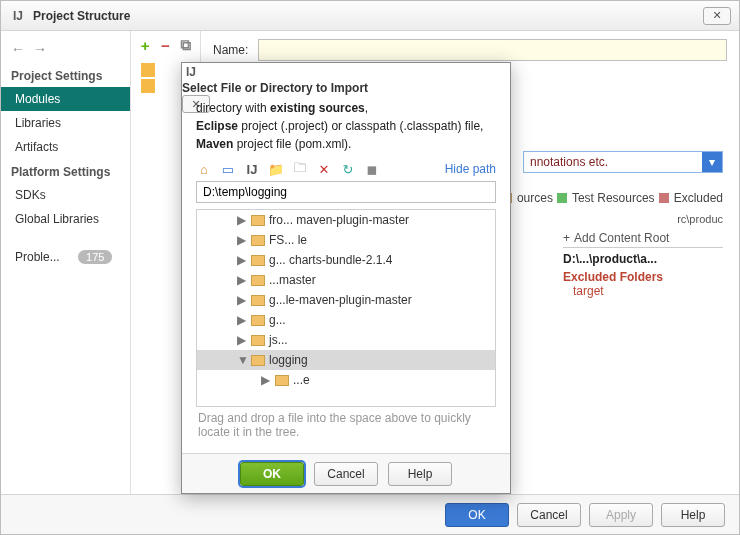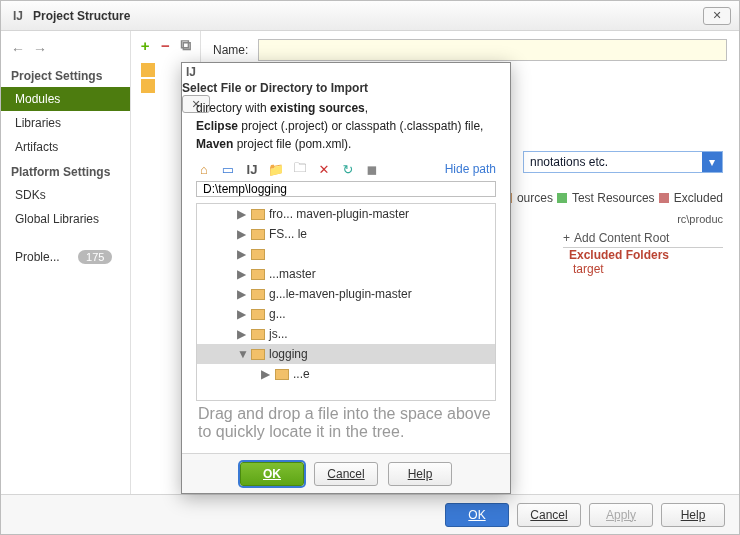--- a/index.html
+++ b/index.html
@@ -12,79 +12,79 @@
 .titlebar .title { font-weight: 600; color: #333; }
 .titlebar .spacer { flex: 1; }
 .titlebar .winbtn { width: 28px; height: 18px; border:1px solid #a9a9a9; border-radius:3px; background:#f7f7f7; display:flex;align-items:center;justify-content:center;color:#555;font-size:11px;}
 
 .mainwin .body { display: flex; height: calc(100% - 30px - 40px); }
 .sidebar { width: 130px; background: #fff; border-right: 1px solid #e0e0e0; padding-top: 6px; }
 .navarrows { display:flex; gap:8px; padding:2px 10px 8px; color:#888;}
 .navarrows span{font-size:14px;}
 .section-hdr { color:#555; font-weight:bold; padding:6px 10px 4px; }
 .side-item { padding:5px 14px; color:#333; cursor:default; }
-.side-item.sel { background:#4d7c0f; color:#fff; }
+.side-item.sel { background:#0f766e; color:#fff; }
 .side-badge { display:inline-block; background:#b9b9b9; color:#fff; border-radius:9px; padding:1px 8px; font-size:11px; margin-left:15px;}
 
 .midcol { width: 70px; border-right:1px solid #e0e0e0; background:#fff; }
 .midcol .iconrow { display:flex; gap:8px; padding:6px 8px; align-items:center; }
 .ic { width:16px;height:16px;display:flex;align-items:center;justify-content:center;font-weight:bold;font-size:15px;}
 .ic.plus{color:#5cb300;}
 .ic.minus{color:#c44;}
 .ic.copy{color:#888;}
 .midcol .modlist { padding:4px 2px; display:flex;flex-direction:column;gap:2px;}
 .modlist .m { width:14px;height:14px;background:#f5b945;margin-left:8px;}
 
 .rightpane { flex:1; padding: 8px 12px 0; background:#fff; position:relative; }
 .rightpane .namerow { display:flex; align-items:center; gap:10px; }
 .rightpane .namerow label { color:#333; }
 .rightpane .namerow input { flex:1; border:1px solid #bfbfbf; height:22px; padding:2px 6px; background:#fffde6;}
 .rp-dropdown{ position:absolute; right:16px; top:120px; width:200px; height:22px; border:1px solid #8fb6e8; background:#fff; display:flex;align-items:center;}
-.rp-dropdown span{padding:0 6px;color:#0f172a;}
+.rp-dropdown span{padding:0 6px;color:#7f1d1d;}
 .rp-dropdown .dd{width:20px;height:20px;background:#3a79d4;color:#fff;display:flex;align-items:center;justify-content:center;margin-left:auto;}
 .rp-tabs{position:absolute; right:16px; top:160px; display:flex;gap:4px;font-size:11px;}
 .rp-tabs .t{display:flex;align-items:center;gap:5px;color:#444;}
 .rp-tabs .sq{width:10px;height:10px;}
 .rp-tabs .sq.r{background:#c96;} .rp-tabs .sq.g{background:#6b6;} .rp-tabs .sq.p{background:#c77;}
 .rp-path{position:absolute; right:16px; top:182px; font-size:11px;color:#555;}
 .rp-content{position:absolute; right:16px; top:200px; width:160px;}
 .rp-content .hdr{border-bottom:1px solid #ccc;font-size:11px;color:#555;display:flex;align-items:center;gap:4px;padding-bottom:2px;}
 .rp-content .path{font-weight:bold;color:#222;padding:4px 0;}
-.rp-content .exf{font-weight:bold;color:#b43;margin-left:6px;}
+.rp-content .exf{font-weight:bold;color:#b43;}
 .rp-content .exv{color:#b43;padding-left:10px;}
 
 .mainwin .footer { position:absolute; bottom:0; left:0; right:0; height:40px; background:#f7f7f7; border-top:1px solid #d5d5d5; display:flex; justify-content:flex-end; align-items:center; gap:8px; padding:0 14px;}
-.btn { min-width:64px; height:24px; border:1px solid #a9a9a9; background:linear-gradient(#fdfdfd,#ececec); border-radius:3px; padding:2px 12px; color:#333; display:inline-flex;align-items:center;justify-content:center;text-decoration:underline;}
+.btn { min-width:64px; height:24px; border:1px solid #a9a9a9; background:linear-gradient(#fdfdfd,#ececec); border-radius:3px; padding:2px 12px; color:#333; display:inline-flex;align-items:center;justify-content:center;}
 .btn.primary{background:#3a79d4;border-color:#2b5fa8;color:#fff;}
 .btn.disabled{color:#aaa;}
 
 
 .dialog { position:absolute; left:181px; top:62px; width:330px; height:432px; background:#fff; border:1px solid #8a8a8a; box-shadow:0 4px 18px rgba(0,0,0,.3); }
 .dialog .titlebar{height:26px;}
 .dialog .dcontent{padding:10px 14px 0;}
 .dialog .instr{color:#222;line-height:1.5;}
 .dialog .instr b{font-weight:bold;}
 .dialog .toolbar{display:flex;gap:8px;padding:8px 0 4px;align-items:center;}
 .dialog .toolbar .tic{width:16px;height:16px;display:flex;align-items:center;justify-content:center;font-size:13px;}
 .dialog .toolbar .tic.home{color:#d08a2a;}
 .dialog .toolbar .tic.desk{color:#3a79d4;}
 .dialog .toolbar .tic.ij{color:#555;font-weight:bold;}
 .dialog .toolbar .tic.nf{color:#888;}
 .dialog .toolbar .tic.del{color:#c33;}
 .dialog .toolbar .tic.ref{color:#3a9;}
 .dialog .toolbar .tic.eye{color:#888;}
 .dialog .toolbar .hide{margin-left:auto;color:#3a79d4;}
-.dialog input.path{width:100%;border:1px solid #bfbfbf;height:16px;padding:2px 6px;}
+.dialog input.path{width:100%;border:1px solid #bfbfbf;height:22px;padding:2px 6px;}
 .dialog .tree{border:1px solid #cfcfcf;height:198px;margin-top:6px;overflow:auto;background:#fff;position:relative;}
 .dialog .tree .row{display:flex;align-items:center;height:20px;gap:4px;padding-left:40px;color:#333;}
 .dialog .tree .row .arrow{width:10px;color:#777;}
 .dialog .tree .row .fld{width:14px;height:11px;background:#f2c069;border:1px solid #caa04d;}
 .dialog .tree .row.sel{background:#d9d9d9;}
 .dialog .tree .row.child{padding-left:64px;}
-.dialog .hint{color:#999;font-size:16px;padding:4px 2px;}
+.dialog .hint{color:#999;font-size:12px;padding:4px 2px;}
 .dialog .dfooter{position:absolute;bottom:0;left:0;right:0;height:40px;border-top:1px solid #d5d5d5;background:#f7f7f7;display:flex;justify-content:center;align-items:center;gap:10px;}
 .btn.ok{background:linear-gradient(#7fbe2f,#5ea516);border-color:#4a8a0f;color:#fff;font-weight:bold;box-shadow:0 0 0 2px #3a79d4;}
 </style>
 </head>
 <body>
 
 <div class="mainwin">
   <div class="titlebar">
     <span class="ij">IJ</span>
     <span class="title">Project Structure</span>
@@ -145,20 +145,21 @@
             <span class="sq p"></span>
             <span>Excluded</span>
           </span>
       </div>
       <div class="rp-path">rc\produc</div>
       <div class="rp-content">
         <div class="hdr">
             <span>+</span>
             <span>Add Content Root</span>
           </div>
+        <div class="path">D:\...\product\a...</div>
         <div class="exf">Excluded Folders</div>
         <div class="exv">target</div>
       </div>
     </div>
   </div>
   <div class="footer">
     <span class="btn primary">OK</span>
     <span class="btn">Cancel</span>
     <span class="btn disabled">Apply</span>
     <span class="btn">Help</span>
@@ -197,20 +198,21 @@
           <span>fro... maven-plugin-master</span>
         </div>
         <div class="row">
           <span class="arrow">▶</span>
           <span class="fld"></span>
           <span>FS... le</span>
         </div>
         <div class="row">
           <span class="arrow">▶</span>
           <span class="fld"></span>
+          <span>g... charts-bundle-2.1.4</span>
         </div>
         <div class="row">
           <span class="arrow">▶</span>
           <span class="fld"></span>
           <span>...master</span>
         </div>
         <div class="row">
           <span class="arrow">▶</span>
           <span class="fld"></span>
           <span>g...le-maven-plugin-master</span>

